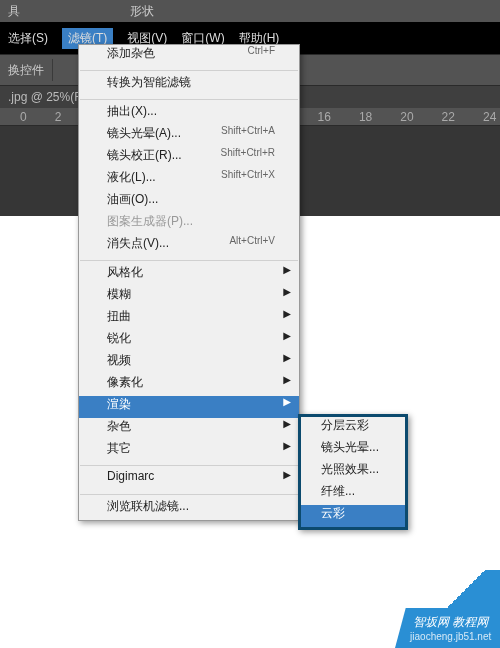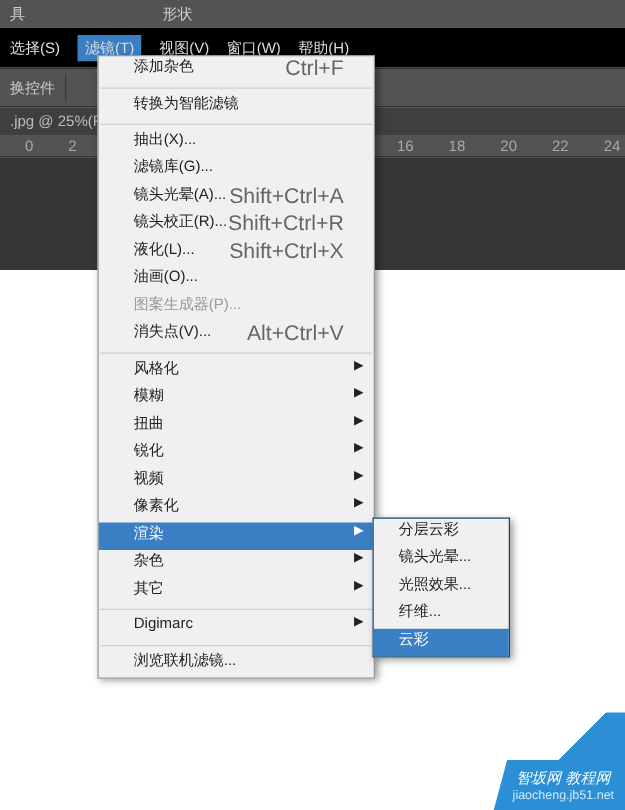--- a/index.html
+++ b/index.html
@@ -10,24 +10,24 @@
 .menubar .hl{background:#3a7fc4;padding:2px 6px}
 .options-bar{background:#535353;height:32px;border-top:1px solid #2a2a2a;border-bottom:1px solid #2a2a2a;color:#ccc;display:flex;align-items:center;padding-left:8px}
 .options-bar .sep{width:1px;height:22px;background:#3a3a3a;margin:0 8px}
 .tab-bar{background:#3f3f3f;height:22px;color:#bbb;display:flex;align-items:center;padding-left:8px}
 .ruler{background:#535353;height:18px;border-bottom:1px solid #2a2a2a;color:#aaa;display:flex;align-items:center;font-size:10px;padding-left:20px}
 .canvas-area{background:#363636;height:90px}
 .menu{position:absolute;top:44px;left:78px;width:222px;background:#f0f0f0;border:1px solid #999;box-shadow:2px 2px 6px rgba(0,0,0,.4)}
 .menu-item{display:flex;align-items:flex-start;height:22px;padding:0 24px 0 28px;color:#222;position:relative}
 .menu-item.disabled{color:#999}
 .menu-item.hl{background:#3a7fc4;color:#ffffff}
-.menu-item .sc{margin-left:auto;color:#666;font-size:17px}
+.menu-item .sc{margin-left:auto;color:#666;font-size:10px}
 .menu-item .arrow{position:absolute;right:8px;font-size:10px}
 .menu-sep{height:1px;background:#d0d0d0;margin:3px 1px}
-.submenu{position:absolute;top:414px;left:298px;width:110px;background:#f0f0f0;border:1px solid #0c4a6e;box-shadow:2px 2px 6px rgba(0,0,0,.4)}
+.submenu{position:absolute;top:414px;left:298px;width:110px;background:#f0f0f0;border:3px solid #0c4a6e;box-shadow:2px 2px 6px rgba(0,0,0,.4)}
 .submenu .menu-item{padding:0 16px 0 20px}
 .watermark{position:absolute;bottom:0;right:0;background:#2a8fd4;color:#fff;padding:6px 12px;font-size:13px;transform:skewX(-15deg);transform-origin:bottom right}
 .watermark .sub{font-size:10px;opacity:.8;transform:skewX(15deg)}
 .corner{position:absolute;bottom:28px;right:0;width:80px;height:50px;background:linear-gradient(135deg,transparent 50%,#2a8fd4 50%)}
 .tick{margin-right:28px}
 </style>
 </head>
 <body>
 
 <div class="top-bar">
@@ -76,23 +76,20 @@
       <span>添加杂色</span>
       <span class="sc">Ctrl+F</span>
     </div>
   <div class="menu-sep"></div>
   <div class="menu-item">
       <span>转换为智能滤镜</span>
     </div>
   <div class="menu-sep"></div>
   <div class="menu-item">
       <span>抽出(X)...</span>
-    </div>
-  <div class="menu-item">
-      <span>滤镜库(G)...</span>
     </div>
   <div class="menu-item">
       <span>镜头光晕(A)...</span>
       <span class="sc">Shift+Ctrl+A</span>
     </div>
   <div class="menu-item">
       <span>镜头校正(R)...</span>
       <span class="sc">Shift+Ctrl+R</span>
     </div>
   <div class="menu-item">

